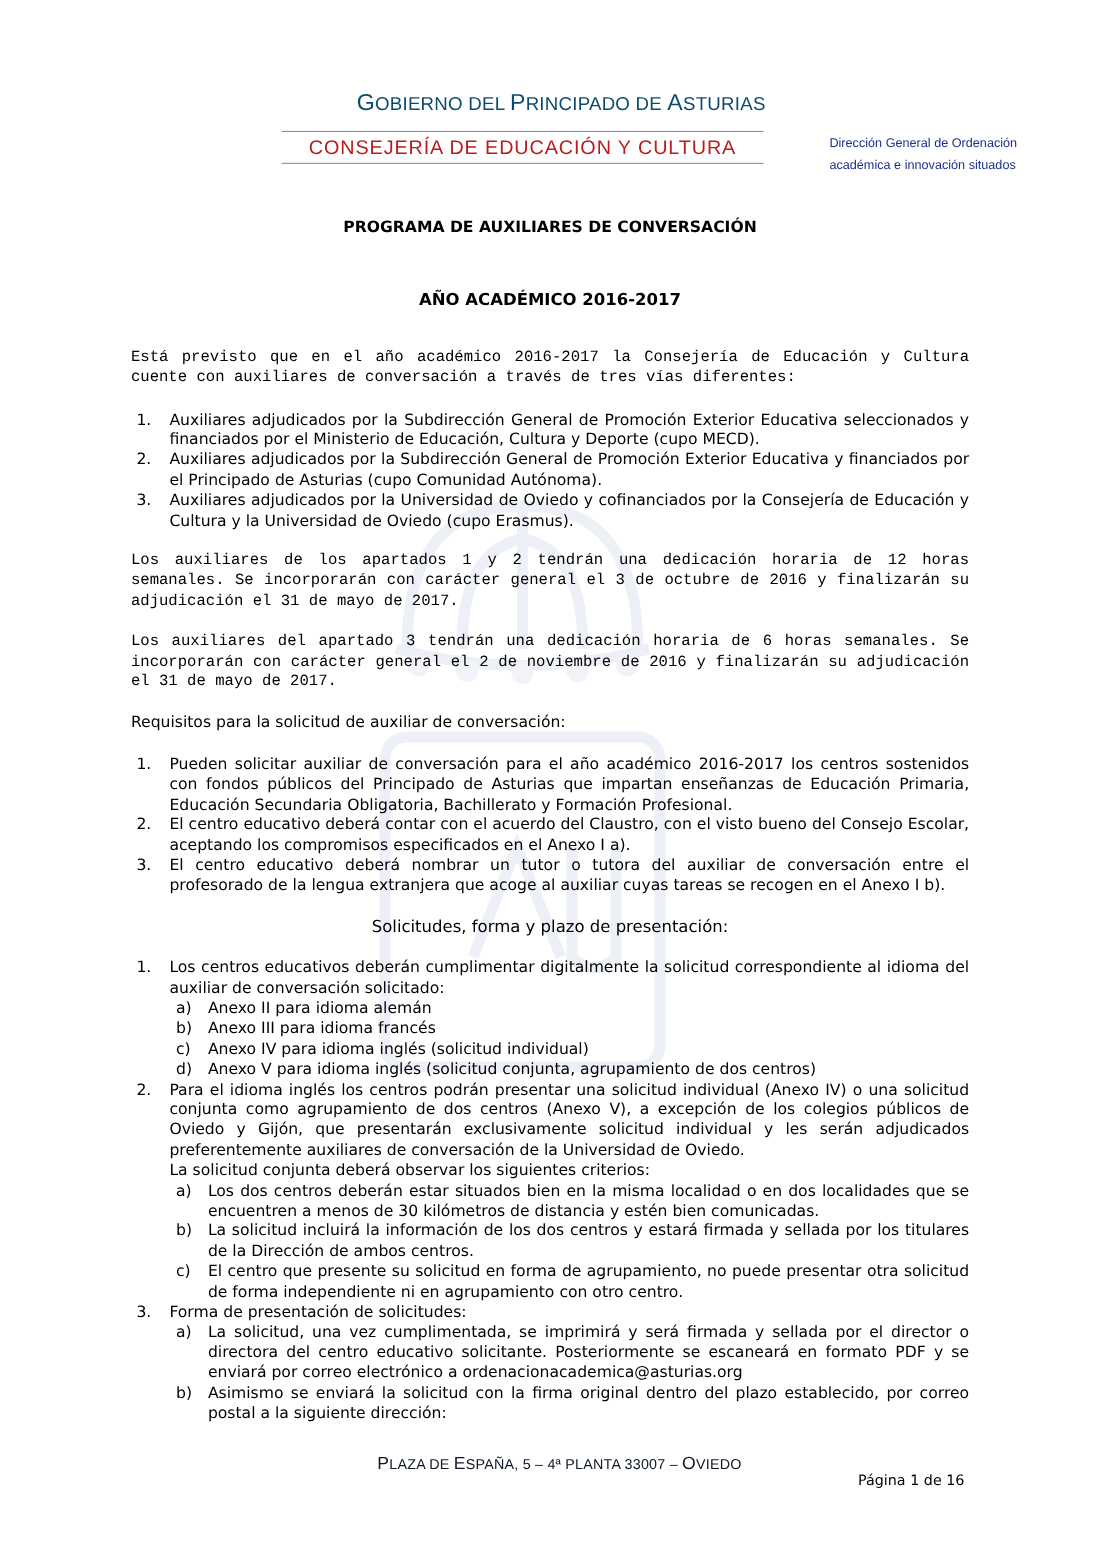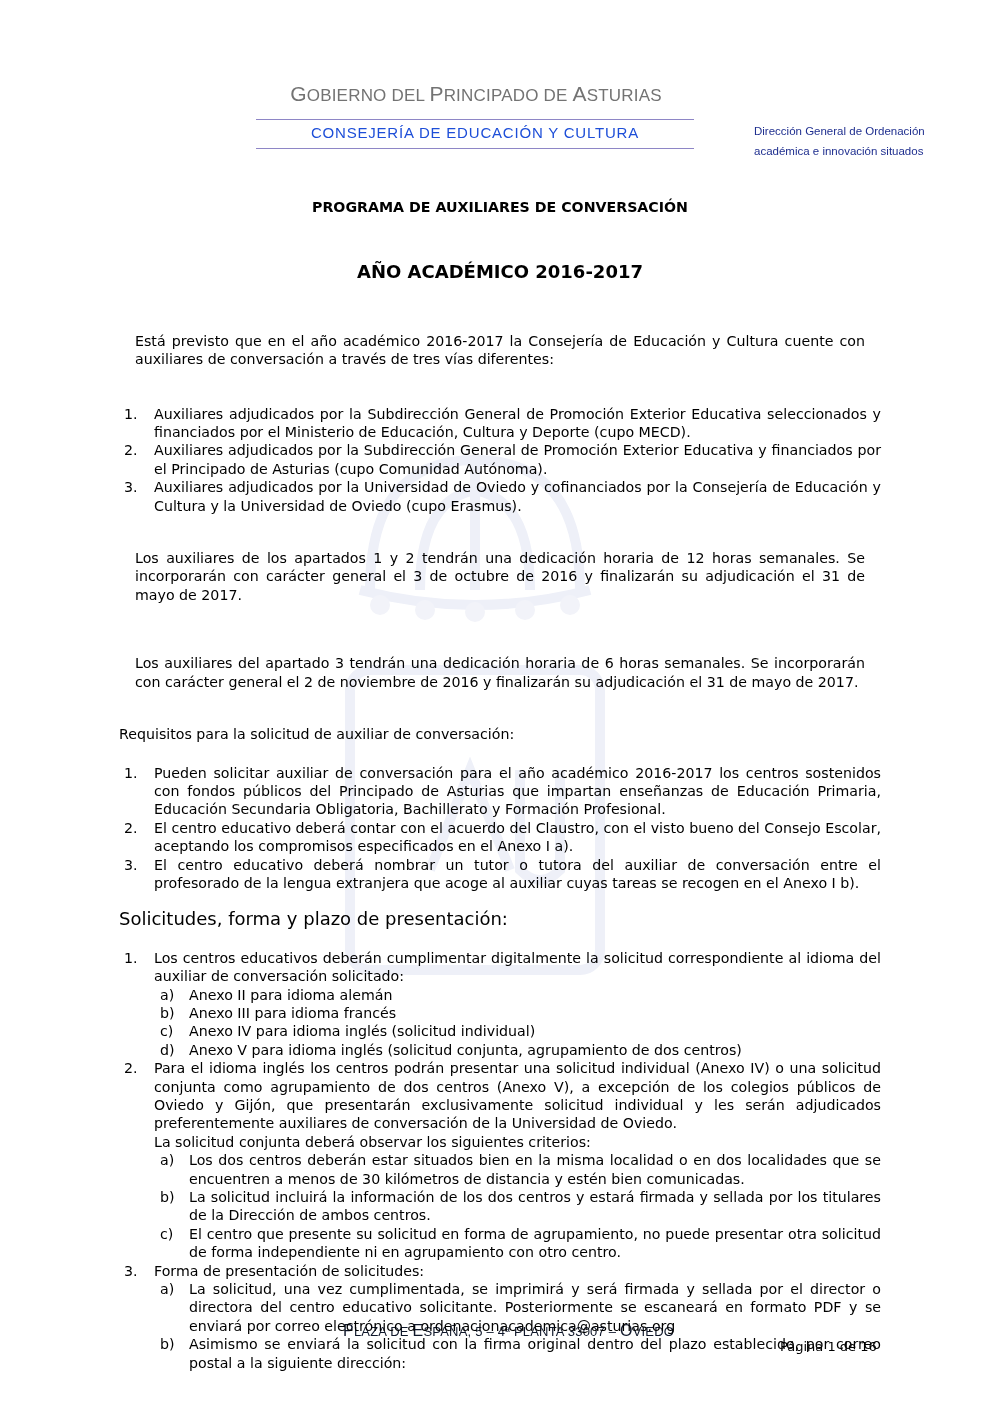--- a/index.html
+++ b/index.html
@@ -1,29 +1,29 @@
 <!DOCTYPE html>
 <html><head>
 <meta charset="utf-8">
 <style>
   html, body { margin: 0; padding: 0; background: #ffffff; }
   body { width: 1000px; height: 1414px; position: relative; overflow: hidden;
          font-family: "DejaVu Sans", sans-serif; color: #000; }
   .watermark { position: absolute; left: 330px; top: 440px; width: 290px; height: 540px; z-index: 0; }
-  .hdr-title { position: absolute; left: 256px; top: 82px; width: 440px; text-align: center;
-               font-family: "Liberation Sans", sans-serif; font-size: 17px; color: #737373; letter-spacing: 0.2px; }
+  .hdr-title { position: absolute; left: 256px; top: 82px; width: 440px; text-align: right;
+               font-family: "Liberation Sans", sans-serif; font-size: 17px; color: #0c4a6e; letter-spacing: 0.2px; }
   .hdr-title .big { font-size: 21px; }
   .hdr-line { position: absolute; left: 256px; width: 438px; height: 1px; background: #8e86c6; }
   .hdr-sub { position: absolute; left: 256px; top: 124px; width: 438px; text-align: center;
-             font-family: "Liberation Sans", sans-serif; font-size: 15px; color: #1d4ed8; letter-spacing: 0.8px; }
+             font-family: "Liberation Sans", sans-serif; font-size: 18px; color: #b91c1c; letter-spacing: 0.8px; }
   .hdr-right { position: absolute; left: 714px; top: 121px; font-family: "Liberation Sans", sans-serif;
                font-size: 11.5px; color: #1f2f8f; line-height: 20px; margin-left: 40px; }
   .content { position: absolute; left: 119px; top: 186px; width: 762px; font-size: 14.2px; line-height: 18.4px; z-index: 1; }
   .center-h { text-align: center; font-weight: bold; margin: 12px; }
-  p { margin: 16px; text-align: justify; }
+  p { margin: 0; text-align: justify; font-family: Liberation Mono, monospace; }
   .section-h { font-weight: normal; margin: 0; }
   ol { margin: 0; padding: 0; list-style: none; }
   .li { display: flex; text-align: justify; }
   .num { width: 35px; flex: none; padding-left: 5px; box-sizing: border-box; }
   .txt { flex: 1; }
   .subli { display: flex; }
   .subnum { width: 35px; flex: none; padding-left: 6px; box-sizing: border-box; }
   .footer-addr { position: absolute; left: 343px; top: 1322px; font-family: "Liberation Sans", sans-serif;
                  font-size: 13px; color: #0f172a; letter-spacing: 0.2px; }
   .footer-addr .big { font-size: 16px; }
@@ -58,21 +58,21 @@
 <div class="hdr-sub">CONSEJERÍA DE EDUCACIÓN Y CULTURA</div>
 <div class="hdr-line" style="top:148px"></div>
 <div class="hdr-right">
   <div>Dirección General de Ordenación</div>
   <div>académica e innovación situados</div>
 </div>
 
 <div class="content">
   <h1 class="center-h" style="font-size:14.2px;">PROGRAMA DE AUXILIARES DE CONVERSACIÓN</h1>
   <div style="height:23px"></div>
-  <h2 class="center-h" style="font-size:18px;">AÑO ACADÉMICO 2016-2017</h2>
+  <h2 class="center-h" style="font-size:15px;">AÑO ACADÉMICO 2016-2017</h2>
   <div style="height:22px"></div>
   <p>Está previsto que en el año académico 2016-2017 la Consejería de Educación y Cultura cuente con auxiliares de conversación a través de tres vías diferentes:</p>
   <div style="height:20px"></div>
 
   <ol>
     <li class="li">
         <span class="num">1.</span>
         <span class="txt">Auxiliares adjudicados por la Subdirección General de Promoción Exterior Educativa seleccionados y financiados por el Ministerio de Educación, Cultura y Deporte (cupo MECD).</span>
       </li>
     <li class="li">
@@ -101,21 +101,21 @@
         <span class="num">2.</span>
         <span class="txt">El centro educativo deberá contar con el acuerdo del Claustro, con el visto bueno del Consejo Escolar, aceptando los compromisos especificados en el Anexo I a).</span>
       </li>
     <li class="li">
         <span class="num">3.</span>
         <span class="txt">El centro educativo deberá nombrar un tutor o tutora del auxiliar de conversación entre el profesorado de la lengua extranjera que acoge al auxiliar cuyas tareas se recogen en el Anexo I b).</span>
       </li>
   </ol>
   <div style="height:18px"></div>
 
-  <h3 class="section-h" style="font-size:18px;">Solicitudes, forma y plazo de presentación:</h3>
+  <h3 class="section-h" style="font-size:15px;text-align:center;">Solicitudes, forma y plazo de presentación:</h3>
   <div style="height:20px"></div>
   <ol>
     <li class="li">
       <span class="num">1.</span>
       <div class="txt">
         <div>Los centros educativos deberán cumplimentar digitalmente la solicitud correspondiente al idioma del auxiliar de conversación solicitado:</div>
         <div class="subli">
             <span class="subnum">a)</span>
             <span class="txt">Anexo II para idioma alemán</span>
           </div>

